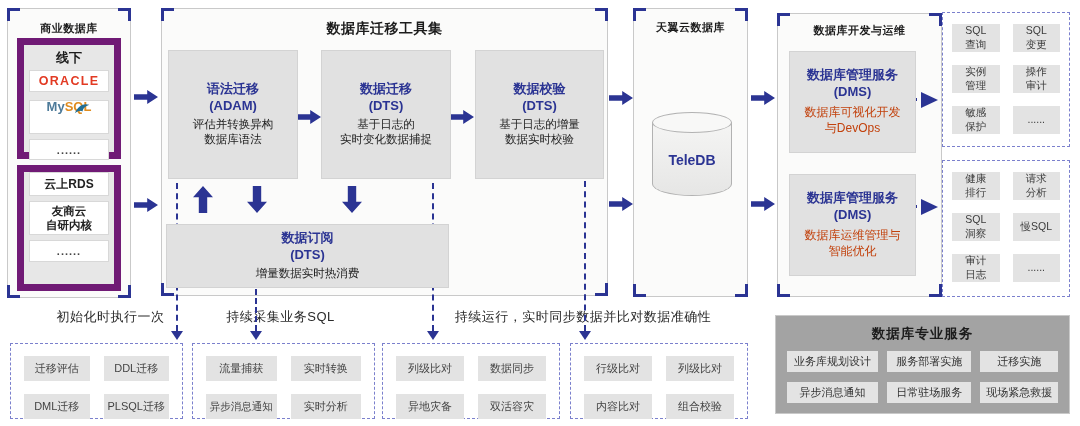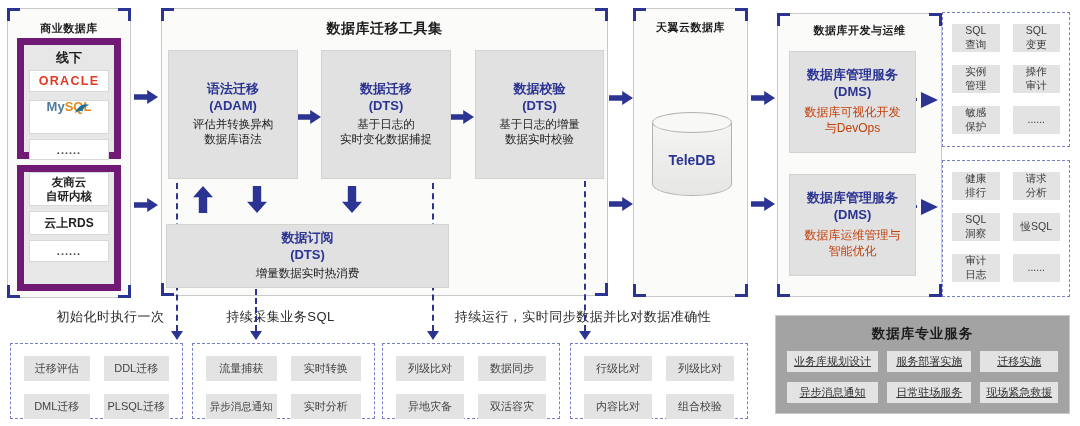--- a/index.html
+++ b/index.html
@@ -70,21 +70,21 @@
   .chip{background:var(--chipbg);color:#3c3c3c;font-size:10.5px;line-height:1.3;display:flex;align-items:center;justify-content:center;text-align:center;height:28px;}
   .chip-grid2{display:grid;grid-template-columns:1fr 1fr;column-gap:14px;row-gap:13px;padding:12px 13px;}
   .chip2{background:var(--chipbg);color:#444;font-size:11px;display:flex;align-items:center;justify-content:center;text-align:center;height:25px;}
 
   .flow-label{position:absolute;font-size:13px;color:#2a2a2a;text-align:center;letter-spacing:.5px;}
 
   
   .pro-panel{position:absolute;background:#a3a3a3;border:1px solid #c9c9c9;}
   .pro-title{padding-top:9px;text-align:center;font-weight:bold;font-size:13.5px;color:var(--ink);letter-spacing:1px;}
   .pro-grid{display:grid;grid-template-columns:1.08fr 1fr .92fr;column-gap:9px;row-gap:10px;padding:8px 11px 0;}
-  .chip3{background:var(--chipbg);color:#333;font-size:11px;display:flex;align-items:center;justify-content:center;text-align:center;height:21px;text-decoration:underline;}
+  .chip3{background:var(--chipbg);color:#333;font-size:11px;display:flex;align-items:center;justify-content:center;text-align:center;height:21px;}
 </style>
 </head>
 <body>
 
 <div class="canvas">
 
   <div class="bpanel" style="left:7px;top:8px;width:124px;height:290px">
     <i class="c-tl"></i>
       <i class="c-tr"></i>
       <i class="c-bl"></i>
@@ -100,23 +100,23 @@
         <svg class="dolphin" width="17" height="12" viewBox="0 0 20 14">
             <path d="M1 12 C5 3 11 0 18 2 C13 4 11 6 10 10 C8 8 4 9.5 1 12 Z" fill="#1f6e96"></path>
           </svg>
         <span class="my-part">My</span>
           <span class="sql-part">SQL</span>
       </div>
       <div class="wrow dots-row" style="height:21px">......</div>
     </div>
 
     <div class="sub-box" style="left:9px;top:156px;width:104px;height:126px">
+      <div class="wrow bold" style="height:24px">云上RDS</div>
       <div class="wrow bold pre" style="height:34px;font-size:11.5px;line-height:1.25">友商云
 自研内核</div>
-      <div class="wrow bold" style="height:24px">云上RDS</div>
       <div class="wrow dots-row" style="height:22px">......</div>
     </div>
   </div>
 
   <div class="bpanel" style="left:161px;top:8px;width:447px;height:288px">
     <i class="c-tl"></i>
       <i class="c-tr"></i>
       <i class="c-bl"></i>
       <i class="c-br"></i>
     <div class="panel-title" style="padding-top:11px;font-size:14px">数据库迁移工具集</div>

